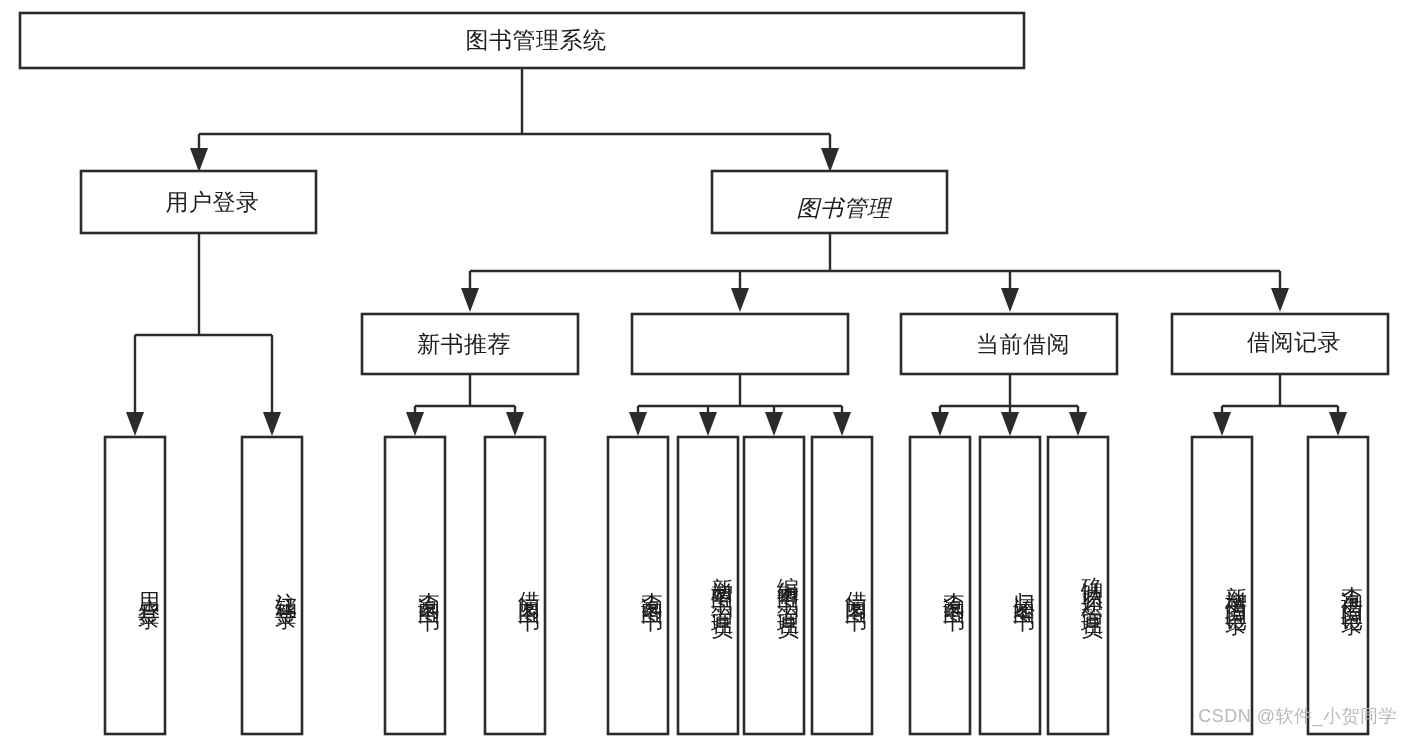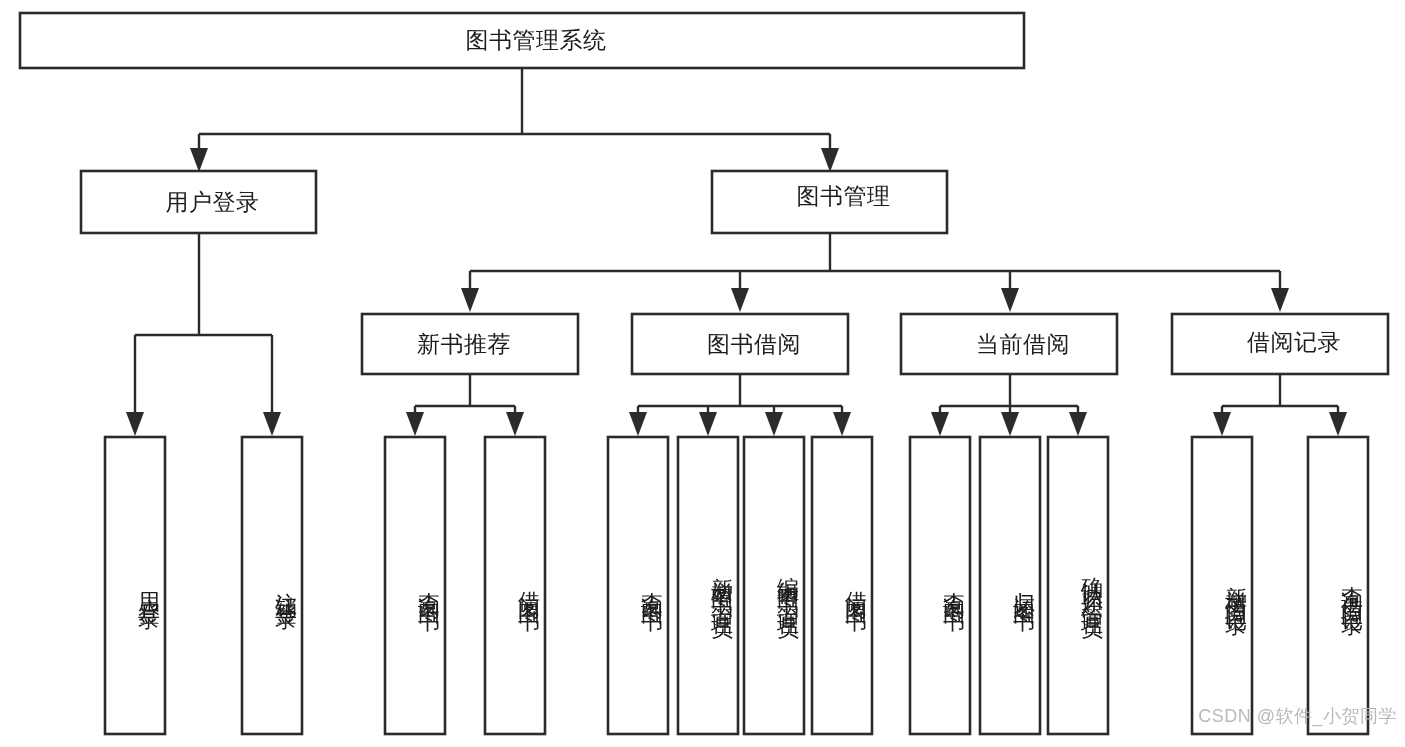--- a/index.html
+++ b/index.html
@@ -141,24 +141,23 @@
     <rect class="node-box" x="980" y="437" width="60" height="297"></rect>
     <rect class="node-box" x="1048" y="437" width="60" height="297"></rect>
 
     <rect class="node-box" x="1192" y="437" width="60" height="297"></rect>
     <rect class="node-box" x="1308" y="437" width="60" height="297"></rect>
   </svg>
 
   <div class="node-label horizontal" style="left:20px; top:13px; width:1004px; height:55px;">图书管理系统</div>
 
   <div class="node-label horizontal" style="left:81px; top:171px; width:235px; height:62px;">用户登录</div>
-  <div class="node-label horizontal" style="left:712px; top:165px; width:235px; height:62px;">图书管理</div>
+  <div class="node-label horizontal" style="left:712px; top:177px; width:235px; height:62px;font-style:italic;">图书管理</div>
 
   <div class="node-label horizontal" style="left:362px; top:314px; width:176px; height:60px;">新书推荐</div>
-  <div class="node-label horizontal" style="left:632px; top:314px; width:216px; height:60px;">图书借阅</div>
   <div class="node-label horizontal" style="left:901px; top:314px; width:216px; height:60px;border-radius:13px;">当前借阅</div>
   <div class="node-label horizontal" style="left:1172px; top:312px; width:216px; height:60px;">借阅记录</div>
 
   <div class="node-label vertical" style="left:105px; top:437px; width:60px; height:297px;">用户登录</div>
   <div class="node-label vertical" style="left:242px; top:437px; width:60px; height:297px;">注销登录</div>
 
   <div class="node-label vertical" style="left:385px; top:437px; width:60px; height:297px;">查询图书</div>
   <div class="node-label vertical" style="left:485px; top:437px; width:60px; height:297px;">借阅图书</div>
 
   <div class="node-label vertical" style="left:608px; top:437px; width:60px; height:297px;">查询图书</div>

